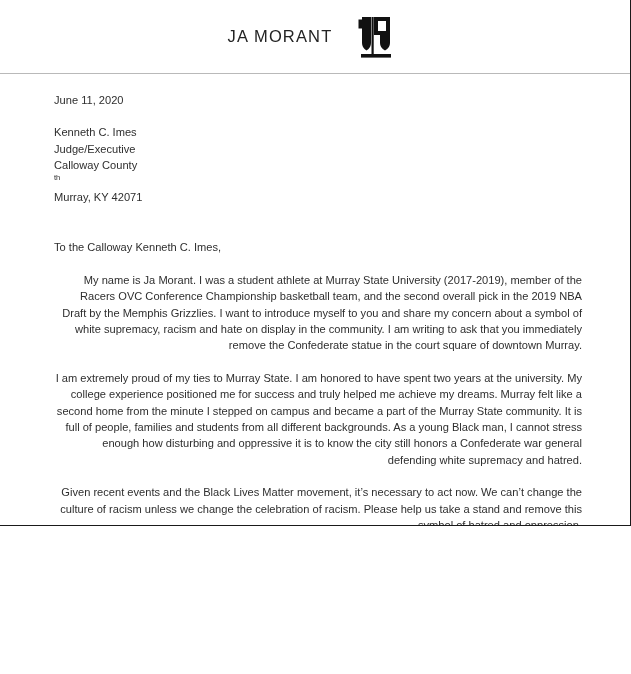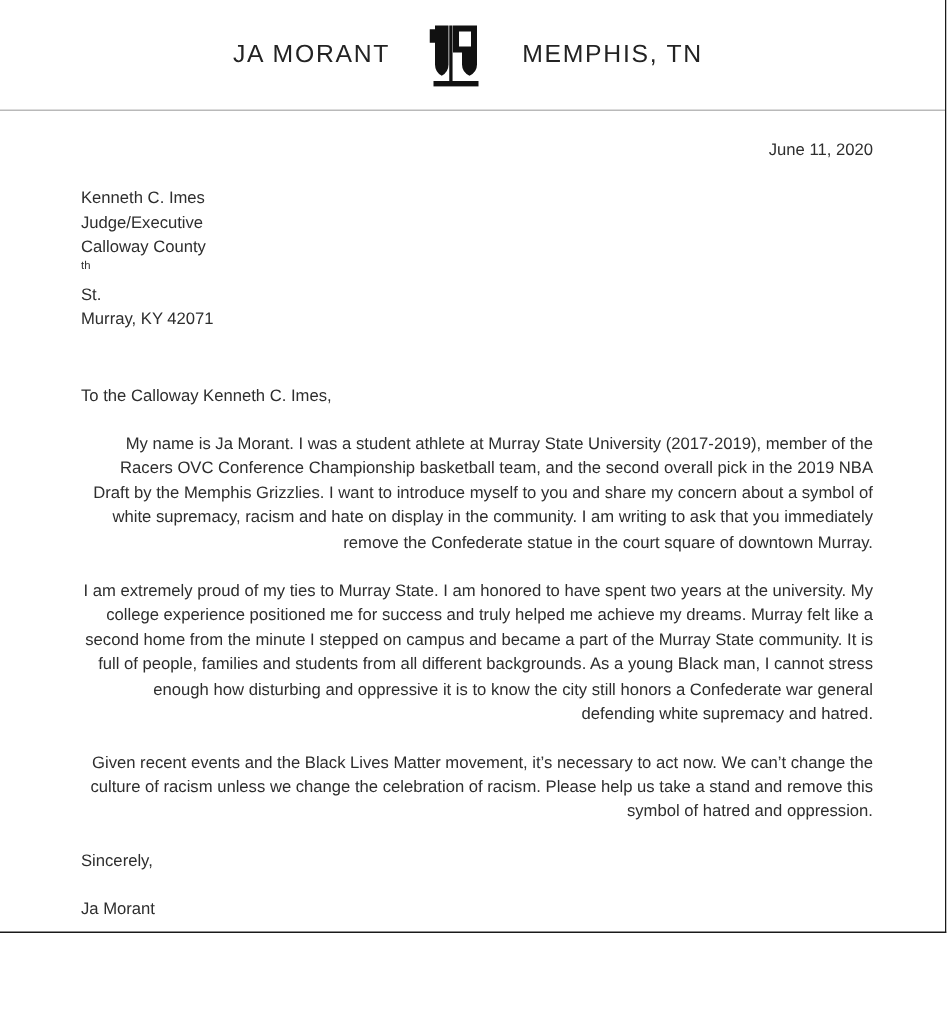--- a/index.html
+++ b/index.html
@@ -4,21 +4,21 @@
 <title>Ja Morant Letter</title>
 <style>
   html, body {
     margin: 0;
     padding: 0;
     background: #ffffff;
   }
   .page {
     position: relative;
     width: 631px;
-    height: 622px;
+    height: 526px;
     background: #ffffff;
     overflow: hidden;
     box-sizing: border-box;
     border-right: 1px solid #1a1a1a;
     border-bottom: 1px solid #1a1a1a;
     font-family: "Liberation Sans", "DejaVu Sans", sans-serif;
     -webkit-font-smoothing: antialiased;
   }
 
   
@@ -61,21 +61,21 @@
   .body {
     padding: 18px 48px 0 54px;
     color: #2e2e2e;
     font-size: 11.1px;
     line-height: 16.4px;
   }
   .body p {
     margin: 0 0 16px 0;
     max-width: 530px;
   }
-  .date-line { margin: 0 0 26px 0; text-align: right; }
+  .date-line { margin: 0 0 26px 0; }
 
   .addr {
     margin: 12px 0 34px 0;
     line-height: 16.2px;
   }
   .addr span { display: block; }
 
   .salutation { margin: 0 0 23px 0; }
 
   .para { text-align: right; }
@@ -107,34 +107,33 @@
 
         <path d="M18 4 H34 V30 Q34 35 29 37.5 Q24 35 24 30 V22 H18 Z
                  M22 8 H30 V18 H22 Z" fill="#111111" fill-rule="evenodd"></path>
 
         <rect x="15.5" y="4" width="2.2" height="38" fill="#111111"></rect>
 
         <rect x="5" y="41" width="30" height="3.6" fill="#111111"></rect>
       </svg>
     </span>
 
-    <div class="brand-text brand-right">MEMPHIS, TN</div>
   </div>
 
   <div class="head-rule"></div>
 
   <div class="body">
 
     <p class="date-line">June 11, 2020</p>
 
     <div class="addr">
       <span>Kenneth C. Imes</span>
       <span>Judge/Executive</span>
       <span>Calloway County</span>
-      <span><sup>th</sup><span> St.</span></span>
+      <span><sup>th</sup></span>
       <span>Murray, KY 42071</span>
     </div>
 
     <p class="salutation">To the Calloway Kenneth C. Imes,</p>
 
     <p class="para">My name is Ja Morant. I was a student athlete at Murray State University (2017-2019), member of the Racers OVC Conference Championship basketball team, and the second overall pick in the 2019 NBA Draft by the Memphis Grizzlies. I want to introduce myself to you and share my concern about a symbol of white supremacy, racism and hate on display in the community. I am writing to ask that you immediately remove the Confederate statue in the court square of downtown Murray.</p>
 
     <p class="para">I am extremely proud of my ties to Murray State. I am honored to have spent two years at the university. My college experience positioned me for success and truly helped me achieve my dreams. Murray felt like a second home from the minute I stepped on campus and became a part of the Murray State community. It is full of people, families and students from all different backgrounds. As a young Black man, I cannot stress enough how disturbing and oppressive it is to know the city still honors a Confederate war general defending white supremacy and hatred.</p>
 
     <p class="para">Given recent events and the Black Lives Matter movement, it’s necessary to act now. We can’t change the culture of racism unless we change the celebration of racism. Please help us take a stand and remove this symbol of hatred and oppression.</p>

